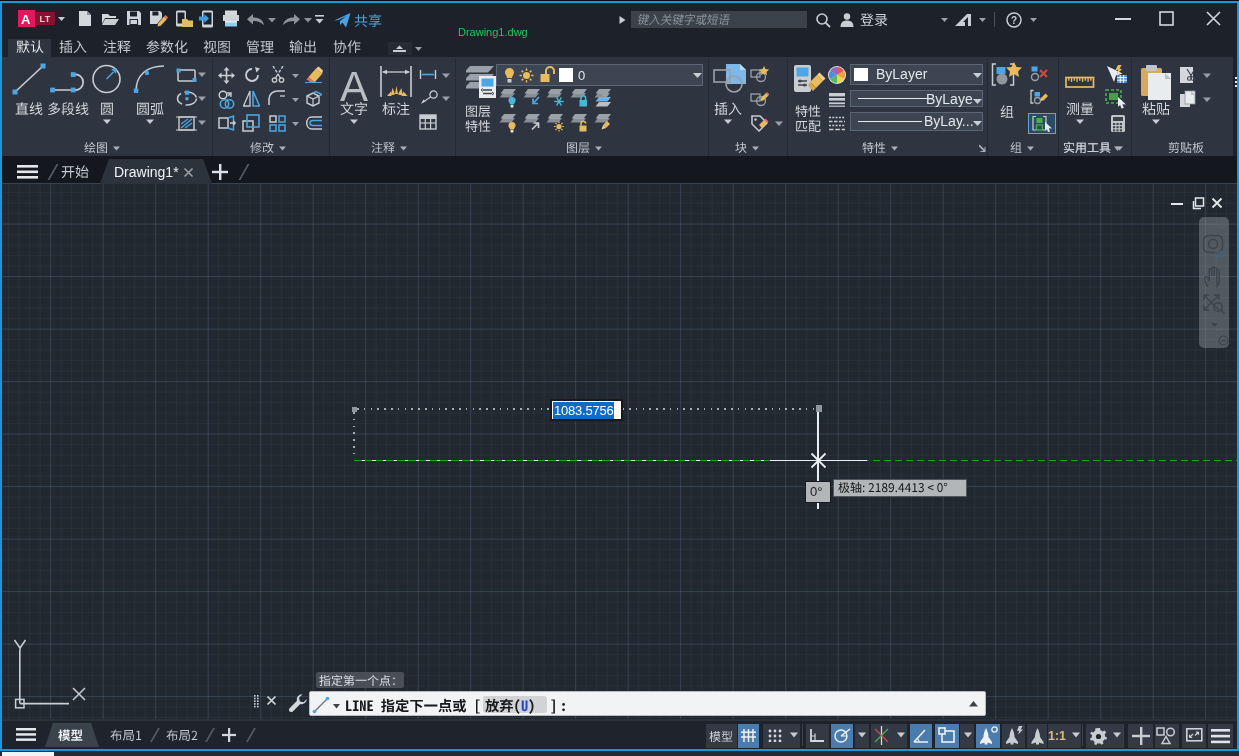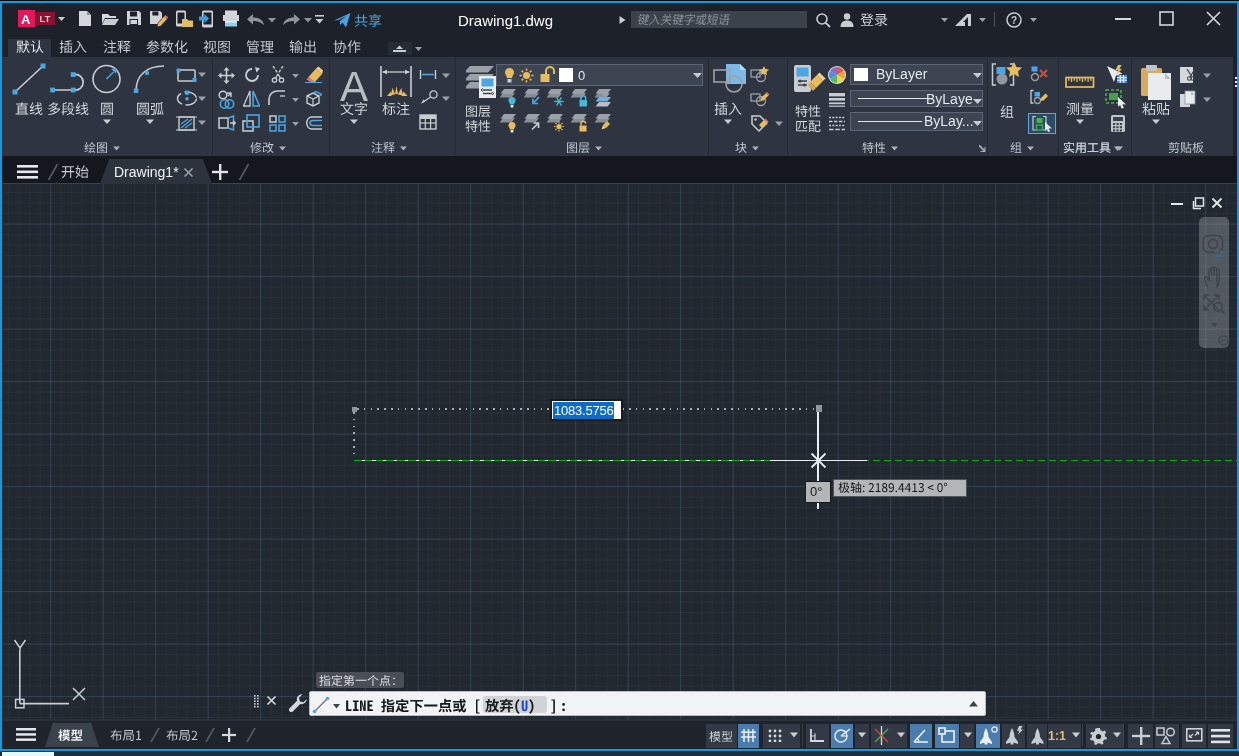--- a/index.html
+++ b/index.html
@@ -79,21 +79,21 @@
 <svg style="position:absolute;left:314px;top:14px;" width="11" height="11" viewBox="0 0 11 11">
       <rect x="1" y="1" width="9" height="1.6" fill="#c8cdd2"></rect>
       <path d="M1.5 5 L9.5 5 L5.5 9.5 Z" fill="#c8cdd2"></path>
     </svg>
 <svg style="position:absolute;left:333px;top:12px;" width="19" height="17" viewBox="0 0 19 17">
       <path d="M1 8.5 L17.5 1 L13 15.5 L9.5 10.5 L7 13 L7 9 L13.5 4 L5.5 8 Z" fill="#4aa3e0"></path>
     </svg>
 <svg class="tp" style="left:354.0px;top:26.0px">
       <path d="M8.2 -2.1C9.5 -1.1 11.3 0.3 12.1 1.1L13.1 0.5C12.2 -0.4 10.4 -1.7 9.1 -2.6ZM4.6 -2.6C3.8 -1.6 2.2 -0.4 0.9 0.4C1.1 0.6 1.5 0.9 1.7 1.1C3.1 0.3 4.7 -1 5.7 -2.2ZM1.2 -8.8V-7.8H3.9V-4.5H0.7V-3.4H13.4V-4.5H10.1V-7.8H12.9V-8.8H10.1V-11.6H9V-8.8H5V-11.6H3.9V-8.8ZM5 -4.5V-7.8H9V-4.5Z M17.7 -7.9H24.3V-6.7H17.7ZM16.7 -8.7V-5.9H25.4V-8.7ZM25 -5.1 24.7 -5H16.1V-4.2H23.3C22.4 -3.9 21.4 -3.5 20.4 -3.3L20.4 -2.5H14.8V-1.6H20.4V0C20.4 0.2 20.4 0.3 20.1 0.3C19.9 0.3 18.9 0.3 17.9 0.3C18.1 0.5 18.2 0.9 18.3 1.1C19.6 1.1 20.4 1.1 20.9 1C21.4 0.9 21.5 0.6 21.5 0V-1.6H27.3V-2.5H21.5V-2.9C23.1 -3.2 24.7 -3.8 25.9 -4.5L25.2 -5.1ZM20 -11.7C20.2 -11.3 20.4 -10.9 20.5 -10.5H14.9V-9.6H27.1V-10.5H21.7C21.6 -11 21.3 -11.5 21.1 -11.9Z" fill="#4aa3e0"></path>
     </svg>
-<div class="abs" style="left:458px;top:12px;font-size:15px;color:#ffffff">Drawing1.dwg</div>
+<div class="abs" style="left:458px;top:26px;font-size:11px;color:#22c55e">Drawing1.dwg</div>
 <svg style="position:absolute;left:618px;top:15px;" width="9" height="10" viewBox="0 0 9 10">
       <path d="M1.5 1 L7.5 5 L1.5 9 Z" fill="#c8cdd2"></path>
     </svg>
 <div style="position:absolute;left:631px;top:11px;width:176px;height:17px;background:#3b424b"></div>
 <svg class="tp" style="left:637px;top:24px">
       <g transform="skewX(-10)">
         <path d="M0.6 -4.2V-3.3H1.9V-1C1.9 -0.4 1.5 -0 1.3 0.1C1.5 0.3 1.7 0.6 1.8 0.8C2 0.6 2.2 0.4 4 -0.9C3.9 -1.1 3.8 -1.4 3.8 -1.6L2.6 -0.8V-3.3H3.9V-4.2H2.6V-5.8H3.8V-6.6H1.1C1.3 -7 1.6 -7.4 1.8 -7.9H3.8V-8.7H2.2C2.3 -9.1 2.5 -9.5 2.6 -9.9L1.8 -10.1C1.5 -8.9 0.9 -7.7 0.3 -7C0.5 -6.8 0.7 -6.4 0.8 -6.2L1 -6.5V-5.8H1.9V-4.2ZM6.7 -9.1V-8.5H8V-7.5H6.4V-6.8H8V-5.8H6.7V-5.2H8V-4.3H6.6V-3.6H8V-2.6H6.3V-1.9H8V-0.4H8.7V-1.9H10.9V-2.6H8.7V-3.6H10.6V-4.3H8.7V-5.2H10.4V-6.8H11.1V-7.5H10.4V-9.1H8.7V-10H8V-9.1ZM8.7 -6.8H9.8V-5.8H8.7ZM8.7 -7.5V-8.5H9.8V-7.5ZM4.2 -4.9C4.2 -5 4.3 -5 4.4 -5.1H5.6C5.5 -4.1 5.4 -3.3 5.2 -2.5C5 -3 4.8 -3.4 4.7 -4L4.1 -3.8C4.3 -2.9 4.6 -2.2 4.9 -1.7C4.5 -0.7 4 -0 3.3 0.4C3.5 0.6 3.7 0.8 3.8 1C4.4 0.6 4.9 -0.1 5.3 -0.9C6.4 0.5 7.8 0.8 9.3 0.8H10.9C10.9 0.6 11 0.2 11.1 0C10.7 0 9.7 0 9.4 0C7.9 0 6.6 -0.3 5.6 -1.7C6 -2.7 6.3 -4.1 6.4 -5.8L5.9 -5.9L5.8 -5.9H5.1C5.6 -6.8 6 -8 6.4 -9.2L6 -9.5L5.7 -9.4H4.1V-8.5H5.4C5.1 -7.5 4.7 -6.6 4.5 -6.3C4.3 -5.9 4.1 -5.6 3.9 -5.5C4 -5.4 4.2 -5.1 4.2 -4.9Z M14.9 -9.1C15.7 -8.5 16.3 -7.8 16.8 -7.1C16 -3.7 14.6 -1.2 12 0.2C12.2 0.3 12.6 0.7 12.8 0.9C15.1 -0.5 16.6 -2.7 17.5 -5.9C18.7 -3.5 19.6 -0.7 22.2 0.8C22.2 0.6 22.5 0.1 22.6 -0.2C18.8 -2.6 19.1 -7.1 15.4 -9.8Z M25.6 -9.6C26.1 -9 26.6 -8.1 26.8 -7.5H24.5V-6.6H28.4V-5.2C28.4 -4.9 28.3 -4.7 28.3 -4.5H23.8V-3.6H28.2C27.8 -2.3 26.7 -0.9 23.6 0.2C23.8 0.4 24.1 0.7 24.2 0.9C27.2 -0.1 28.5 -1.5 29 -2.9C29.9 -1.1 31.4 0.3 33.5 0.9C33.6 0.6 33.9 0.2 34.1 0C32 -0.5 30.4 -1.8 29.5 -3.6H33.8V-4.5H29.3L29.3 -5.1V-6.6H33.2V-7.5H30.9C31.3 -8.2 31.8 -9 32.2 -9.7L31.2 -10C30.9 -9.3 30.4 -8.2 30 -7.5H26.8L27.6 -8C27.3 -8.5 26.8 -9.4 26.3 -10Z M35.1 -4.2V-3.3H36.5V-1C36.5 -0.4 36.1 -0 35.9 0.1C36 0.3 36.3 0.6 36.4 0.8C36.5 0.6 36.8 0.4 38.6 -0.9C38.5 -1.1 38.4 -1.4 38.3 -1.6L37.2 -0.8V-3.3H38.5V-4.2H37.2V-5.8H38.4V-6.6H35.6C35.9 -7 36.1 -7.4 36.4 -7.9H38.4V-8.7H36.7C36.9 -9.1 37 -9.5 37.1 -9.9L36.4 -10.1C36 -8.9 35.5 -7.7 34.9 -7C35 -6.8 35.3 -6.4 35.4 -6.2L35.6 -6.5V-5.8H36.5V-4.2ZM41.2 -9.1V-8.5H42.6V-7.5H40.9V-6.8H42.6V-5.8H41.2V-5.2H42.6V-4.3H41.2V-3.6H42.6V-2.6H40.9V-1.9H42.6V-0.4H43.3V-1.9H45.4V-2.6H43.3V-3.6H45.2V-4.3H43.3V-5.2H45V-6.8H45.7V-7.5H45V-9.1H43.3V-10H42.6V-9.1ZM43.3 -6.8H44.3V-5.8H43.3ZM43.3 -7.5V-8.5H44.3V-7.5ZM38.8 -4.9C38.8 -5 38.9 -5 39 -5.1H40.2C40.1 -4.1 39.9 -3.3 39.7 -2.5C39.6 -3 39.4 -3.4 39.3 -4L38.7 -3.8C38.9 -2.9 39.1 -2.2 39.4 -1.7C39.1 -0.7 38.5 -0 37.9 0.4C38 0.6 38.2 0.8 38.3 1C39 0.6 39.5 -0.1 39.9 -0.9C40.9 0.5 42.3 0.8 43.9 0.8H45.4C45.5 0.6 45.6 0.2 45.7 0C45.3 0 44.2 0 43.9 0C42.5 0 41.1 -0.3 40.2 -1.7C40.6 -2.7 40.8 -4.1 40.9 -5.8L40.5 -5.9L40.4 -5.9H39.6C40.1 -6.8 40.6 -8 41 -9.2L40.5 -9.5L40.3 -9.4H38.6V-8.5H40C39.7 -7.5 39.2 -6.6 39.1 -6.3C38.9 -5.9 38.6 -5.6 38.4 -5.5C38.5 -5.4 38.7 -5.1 38.8 -4.9Z M51.4 -4.4V-3.6H46.9V-2.7H51.4V-0.2C51.4 0 51.3 0.1 51.1 0.1C50.9 0.1 50.2 0.1 49.4 0C49.5 0.3 49.7 0.7 49.8 0.9C50.7 0.9 51.3 0.9 51.7 0.8C52.2 0.6 52.3 0.4 52.3 -0.1V-2.7H56.8V-3.6H52.3V-4C53.3 -4.6 54.3 -5.4 55.1 -6.2L54.5 -6.7L54.3 -6.6H48.8V-5.8H53.4C52.8 -5.2 52.1 -4.7 51.4 -4.4ZM51 -9.9C51.2 -9.6 51.4 -9.2 51.6 -8.8H47V-6.3H47.9V-8H55.8V-6.3H56.7V-8.8H52.6C52.4 -9.2 52.1 -9.8 51.8 -10.2Z M65.6 -9.5C66.3 -9.1 67.1 -8.6 67.5 -8.2L68.1 -8.8C67.6 -9.2 66.8 -9.7 66.1 -10ZM58.3 -0.8 58.5 0.1C59.8 -0.2 61.7 -0.6 63.5 -1L63.4 -1.9C61.5 -1.5 59.6 -1 58.3 -0.8ZM59.8 -5.4H62.2V-3.3H59.8ZM59 -6.2V-2.6H63V-6.2ZM58.4 -8.2V-7.3H64.1C64.2 -5.3 64.5 -3.5 64.9 -2.1C64.1 -1.1 63.2 -0.3 62.1 0.3C62.3 0.4 62.6 0.8 62.8 1C63.7 0.4 64.5 -0.3 65.2 -1.1C65.7 0.2 66.4 1 67.3 1C68.2 1 68.5 0.4 68.7 -1.7C68.4 -1.8 68.1 -2 67.9 -2.2C67.9 -0.6 67.7 0 67.4 0C66.8 0 66.3 -0.7 65.9 -2C66.7 -3.2 67.4 -4.6 67.9 -6.2L67.1 -6.4C66.7 -5.2 66.2 -4 65.6 -3.1C65.3 -4.2 65.1 -5.7 65 -7.3H68.4V-8.2H64.9C64.9 -8.8 64.9 -9.4 64.9 -10.1H64C64 -9.4 64 -8.8 64 -8.2Z M74.2 -9.6V-8.7H80.1V-9.6ZM74.9 -3C75.3 -2.2 75.6 -1.1 75.7 -0.5L76.5 -0.7C76.4 -1.3 76 -2.4 75.7 -3.2ZM75.4 -6.6H78.8V-4.5H75.4ZM74.6 -7.4V-3.6H79.6V-7.4ZM78.4 -3.2C78.2 -2.3 77.7 -1.1 77.4 -0.3H73.8V0.6H80.2V-0.3H78.2C78.6 -1 79 -2.1 79.3 -3ZM70.6 -10.1C70.5 -8.6 70.1 -7.2 69.6 -6.3C69.8 -6.1 70.1 -5.9 70.2 -5.8C70.5 -6.3 70.8 -6.9 71 -7.6H71.6V-5.8L71.6 -5.3H69.6V-4.5H71.6C71.4 -2.9 71 -1.2 69.5 0.1C69.7 0.3 70 0.6 70.1 0.8C71.1 -0.2 71.7 -1.4 72 -2.6C72.5 -1.9 73.1 -1 73.4 -0.5L73.9 -1.2C73.7 -1.6 72.7 -3 72.3 -3.6C72.3 -3.9 72.3 -4.2 72.4 -4.5H74V-5.3H72.4L72.4 -5.8V-7.6H73.8V-8.5H71.2C71.3 -8.9 71.4 -9.4 71.4 -9.9Z M81.8 -9.2C82.4 -8.6 83.1 -7.8 83.5 -7.3L84.1 -8C83.7 -8.5 82.9 -9.2 82.3 -9.8ZM85.1 -7.5V-6.7H86.6C86.5 -6.1 86.4 -5.5 86.2 -5.1H84.3V-4.2H91.7V-5.1H90.3C90.4 -5.8 90.5 -6.7 90.5 -7.5L89.9 -7.5L89.8 -7.5H87.7L87.9 -8.8H91.3V-9.6H84.7V-8.8H87.1L86.8 -7.5ZM87.1 -5.1 87.5 -6.7H89.7C89.6 -6.2 89.6 -5.6 89.5 -5.1ZM85.3 -3.3V1H86.1V0.5H90V0.9H90.9V-3.3ZM86.1 -0.3V-2.4H90V-0.3ZM82.8 0.6C83 0.4 83.3 0.1 85.2 -1.3C85.1 -1.4 85 -1.8 84.9 -2L83.6 -1.1V-6.3H81.2V-5.4H82.8V-1.1C82.8 -0.6 82.5 -0.3 82.3 -0.2C82.5 -0 82.7 0.4 82.8 0.6Z" fill="#8f969e"></path>
       </g>
     </svg>
 <svg style="position:absolute;left:815px;top:12px;" width="17" height="17" viewBox="0 0 17 17">

